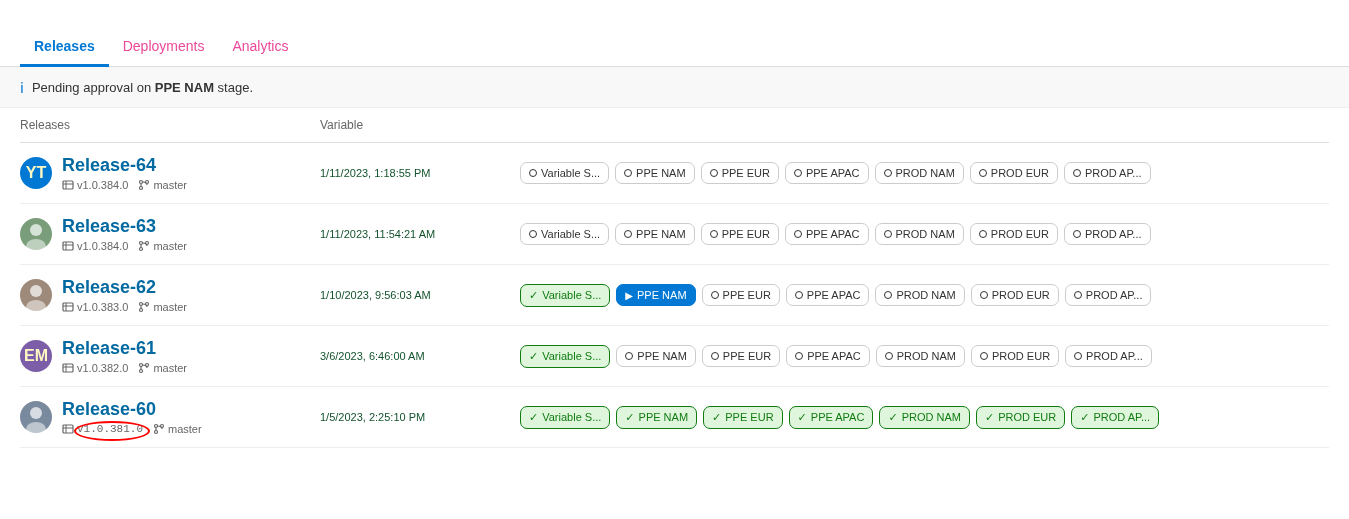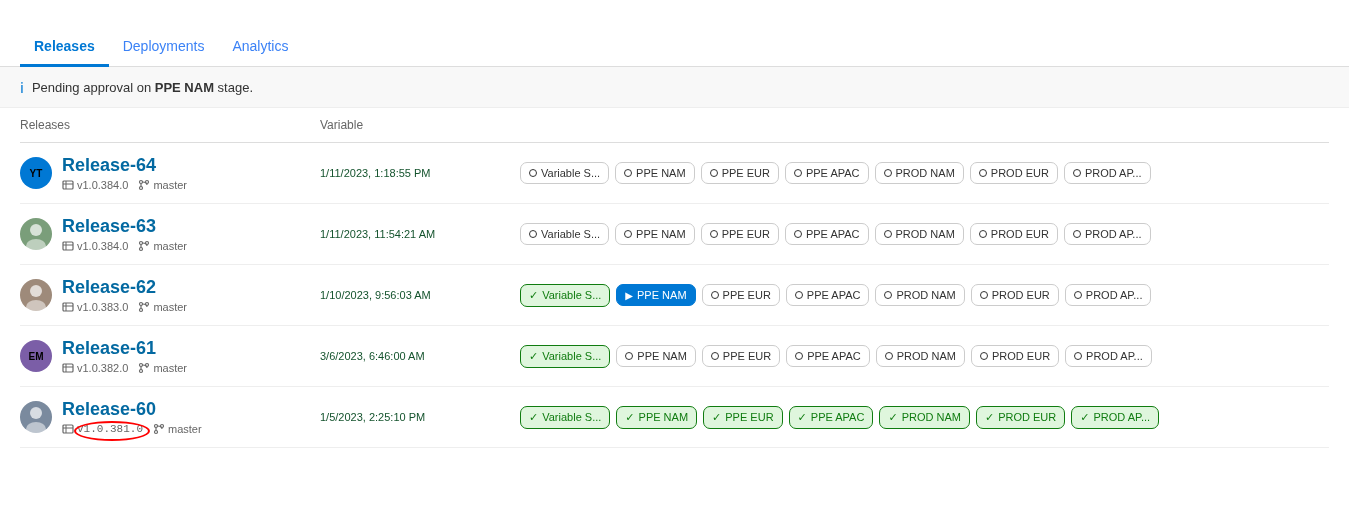--- a/index.html
+++ b/index.html
@@ -2,21 +2,21 @@
 <html><head>
   <meta charset="utf-8">
   <style>
     * { box-sizing: border-box; margin: 0; padding: 0; }
     body { font-family: 'Segoe UI', Arial, sans-serif; font-size: 13px; color: #333; background: #fff; }
 
     .app-header { padding: 16px 20px 0; }
     .app-title { font-size: 18px; font-weight: 600; color: #1a1a1a; margin-bottom: 12px; }
 
     .tabs { display: flex; border-bottom: 1px solid #ddd; padding: 0 20px; }
-    .tab { padding: 10px 14px; cursor: pointer; font-size: 14px; color: #3b82f6; border-bottom: 3px solid transparent; margin-bottom: -1px; }
+    .tab { padding: 10px 14px; cursor: pointer; font-size: 14px; color: #ec4899; border-bottom: 3px solid transparent; margin-bottom: -1px; }
     .tab.active { color: #0078d4; border-bottom: 3px solid #0078d4; font-weight: 600; }
 
     .info-bar { display: flex; align-items: center; padding: 10px 20px; background: #f8f8f8; border-bottom: 1px solid #eee; font-size: 13px; color: #333; }
     .info-icon { color: #0078d4; margin-right: 8px; font-size: 15px; }
     .info-bar strong { font-weight: 700; }
 
     .table-container { padding: 0 20px; }
 
     .table-header { display: grid; grid-template-columns: 300px 200px 1fr; padding: 10px 0; border-bottom: 1px solid #ddd; color: #666; font-size: 12px; font-weight: 500; }
 
@@ -31,21 +31,21 @@
     .created-date { font-size: 11px; color: #14532d; }
 
     .stages { display: flex; align-items: center; gap: 6px; flex-wrap: nowrap; overflow: hidden; }
     .stage-btn { display: flex; align-items: center; gap: 4px; padding: 4px 8px; border-radius: 7px; font-size: 11px; cursor: pointer; white-space: nowrap; }
     .stage-default { border: 1px solid #ccc; background: #fff; color: #333; }
     .stage-success { border: 1px solid #107c10; background: #dff6dd; color: #107c10; }
     .stage-inprogress { border: 1px solid #0078d4; background: #0078d4; color: #fff; }
     .stage-circle { width: 8px; height: 8px; border-radius: 50%; border: 1.5px solid currentColor; display: inline-block; flex-shrink: 0; }
     .stage-check { font-size: 11px; }
     .stage-arrow { font-size: 10px; }
-    .avatar-placeholder { width: 32px; height: 32px; border-radius: 50%; flex-shrink: 0; display: flex; align-items: center; justify-content: center; font-weight: 600; font-size: 10px; color: #000000; }
+    .avatar-placeholder { width: 32px; height: 32px; border-radius: 50%; flex-shrink: 0; display: flex; align-items: center; justify-content: center; font-weight: 600; font-size: 16px; color: #fef9c3; }
 
     .circled { position: relative; display: inline-block; font-family: Liberation Mono, monospace; }
     .circled::after {
       content: '';
       position: absolute;
       border: 2px solid red;
       border-radius: 50%;
       top: -2px; left: -3px;
       width: calc(100% + 6px);
       height: calc(100% + 4px);

